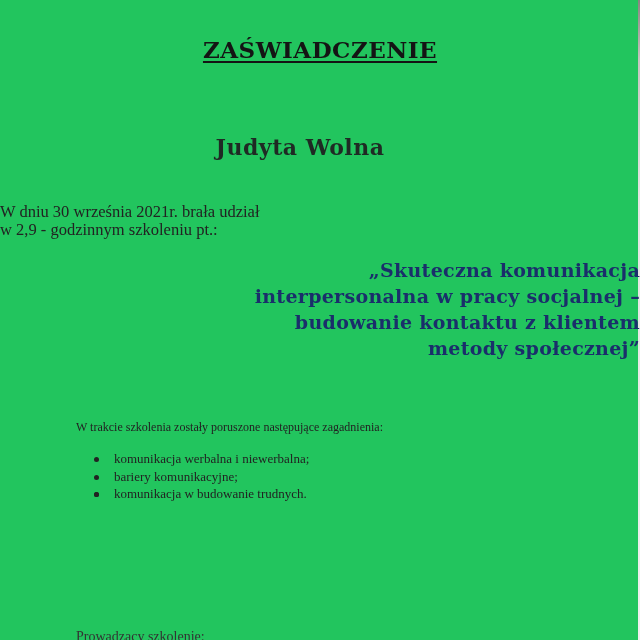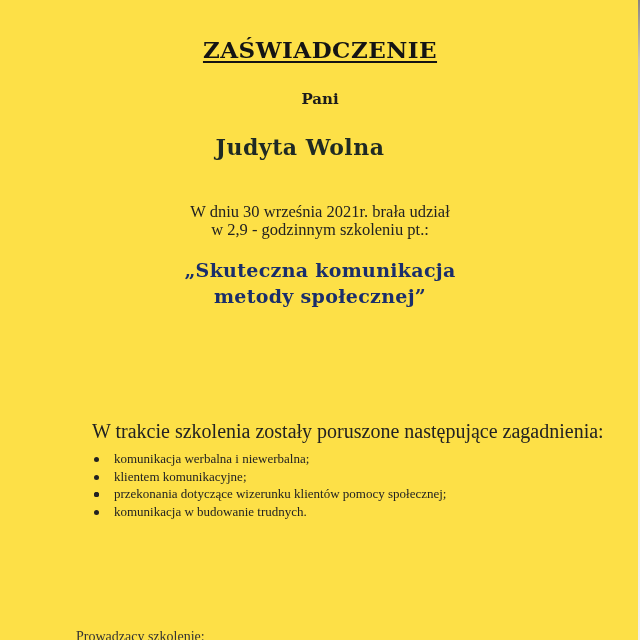--- a/index.html
+++ b/index.html
@@ -7,21 +7,21 @@
       padding: 0;
       width: 640px;
       height: 640px;
       overflow: hidden;
       background: #fdfdfd;
     }
     .page {
       position: relative;
       width: 640px;
       height: 640px;
-      background: #fde047;
+      background: #22c55e;
       font-family: "DejaVu Serif", "Liberation Serif", serif;
       color: #1a1a1a;
     }
     .scan-edge {
       position: absolute;
       right: 0;
       top: 0;
       width: 2px;
       height: 640px;
       background: linear-gradient(to bottom, #8a8480 0px, #c8c4c0 60px, #e6e4e2 200px, #f0efee 640px);
@@ -60,47 +60,46 @@
       font-weight: bold;
       font-size: 22px;
       letter-spacing: 0.5px;
       color: #1f2a24;
     }
     .intro {
       position: absolute;
       top: 203px;
       left: 0;
       width: 640px;
-      text-align: center;
       font-family: "Liberation Serif", serif;
       font-size: 16.5px;
       line-height: 18px;
       color: #222;
     }
     .intro div { white-space: nowrap; }
     .course-title {
       position: absolute;
       top: 257px;
       left: 0;
       width: 640px;
-      text-align: center;
+      text-align: right;
       font-family: "DejaVu Serif", serif;
       font-weight: bold;
       font-size: 19px;
       line-height: 26px;
       letter-spacing: 0.3px;
       color: #1a2e6b;
     }
     .course-title div { white-space: nowrap; }
     .topics-intro {
       position: absolute;
       top: 420px;
-      left: 92px;
+      left: 76px;
       font-family: "Liberation Serif", serif;
-      font-size: 20px;
+      font-size: 12px;
       color: #222;
       white-space: nowrap;
     }
     .topics {
       position: absolute;
       top: 450px;
       left: 94px;
       margin: 0;
       padding: 0;
       list-style: none;
@@ -134,51 +133,48 @@
     }
   </style>
 </head>
 <body>
 
 <div class="page">
   <div class="scan-edge"></div>
 
   <div class="title">ZAŚWIADCZENIE</div>
 
-  <div class="salutation">Pani</div>
 
   <div class="recipient">Judyta Wolna</div>
 
   <div class="intro">
     <div>W dniu 30 września 2021r. brała udział</div>
     <div>w 2,9 - godzinnym szkoleniu pt.:</div>
   </div>
 
   <div class="course-title">
     <div>„Skuteczna komunikacja</div>
+    <div>interpersonalna w pracy socjalnej –</div>
+    <div>budowanie kontaktu z klientem</div>
     <div>metody społecznej”</div>
   </div>
 
   <div class="topics-intro">W trakcie szkolenia zostały poruszone następujące zagadnienia:</div>
 
   <ul class="topics">
     <li>
       <span class="bullet"></span>
       <span>komunikacja werbalna i niewerbalna;</span>
     </li>
     <li>
       <span class="bullet"></span>
-      <span>klientem komunikacyjne;</span>
+      <span>bariery komunikacyjne;</span>
     </li>
     <li>
       <span class="bullet"></span>
-    </li>
-    <li>
-      <span class="bullet"></span>
-      <span>przekonania dotyczące wizerunku klientów pomocy społecznej;</span>
     </li>
     <li>
       <span class="bullet"></span>
       <span>komunikacja w budowanie trudnych.</span>
     </li>
   </ul>
 
   <div class="trainer-label">Prowadzący szkolenie:</div>
 </div>
 

